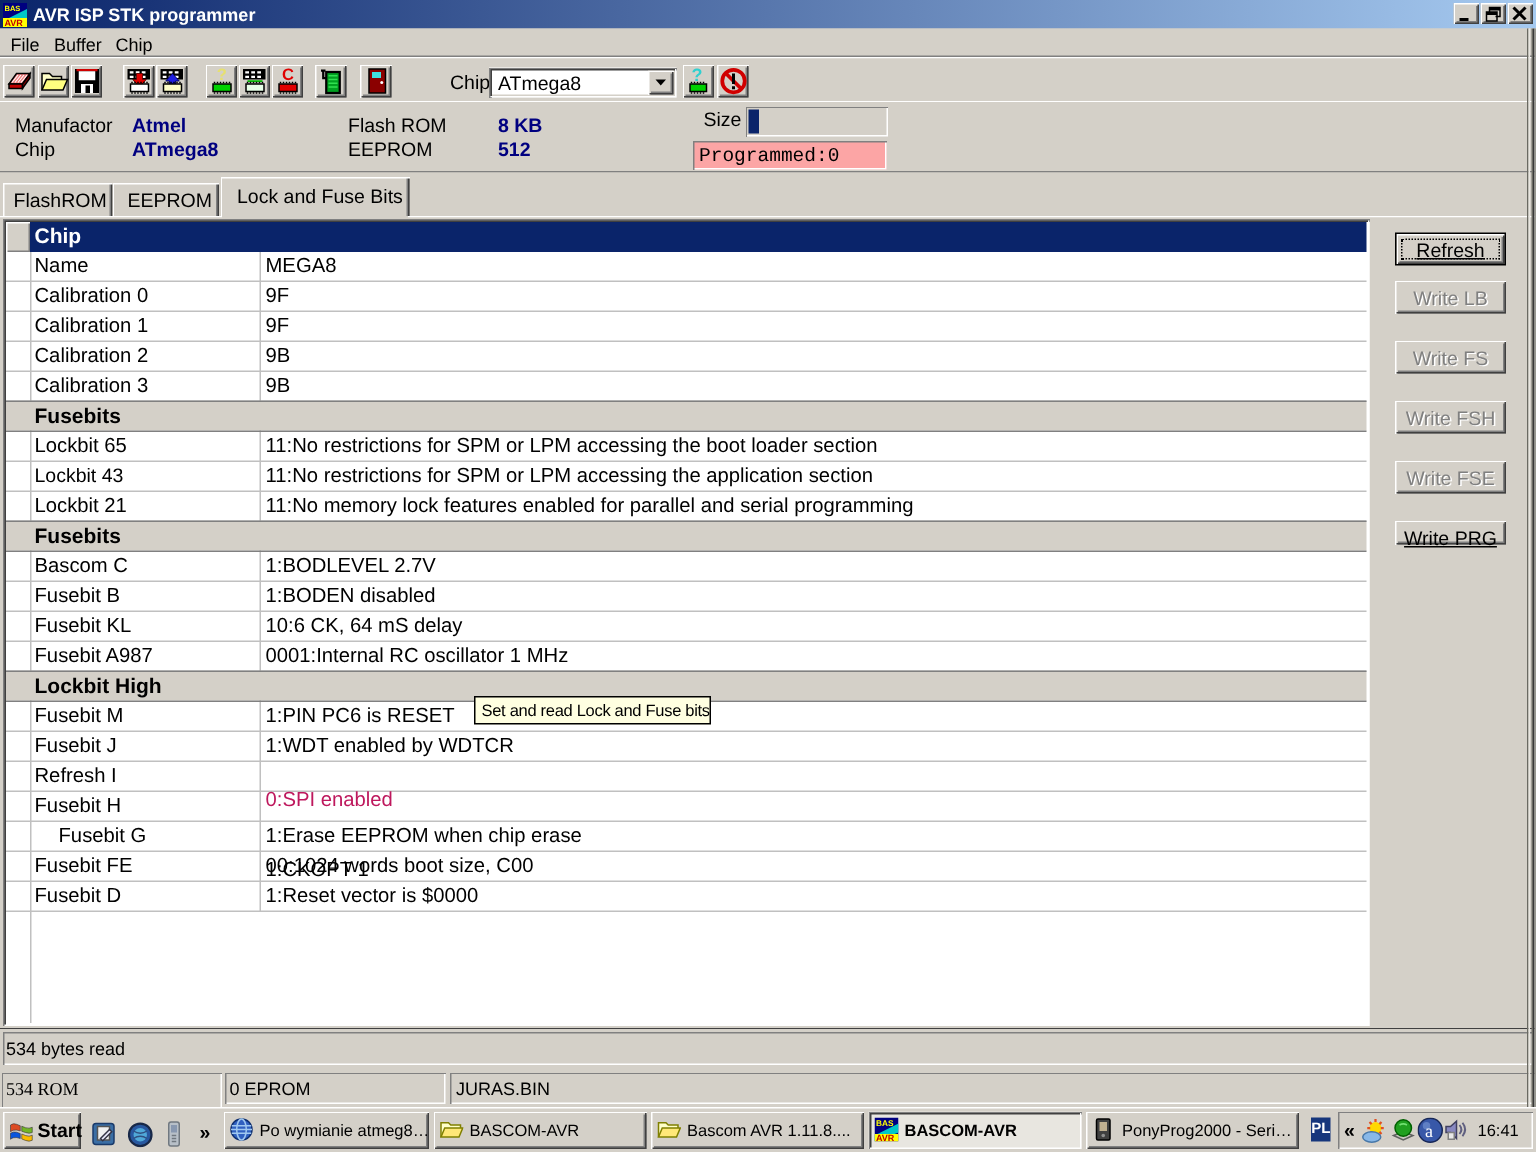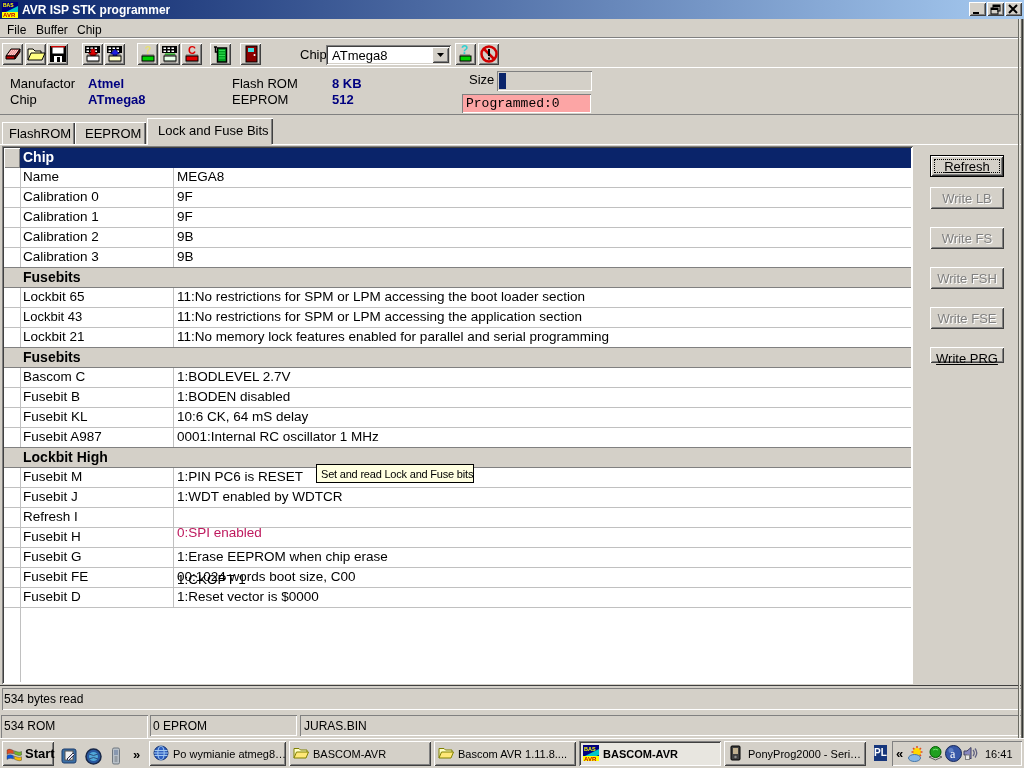--- a/index.html
+++ b/index.html
@@ -235,21 +235,21 @@
 <div class="abs" style="left:4px;top:507px;width:907px;height:1px;background:#c0c0c0;"></div>
 <div class="abs" style="left:23px;top:489px;font-size:13.5px;color:#000;white-space:nowrap;">Fusebit J</div>
 <div class="abs" style="left:177px;top:489px;font-size:13.5px;color:#000;white-space:nowrap;">1:WDT enabled by WDTCR</div>
 <div class="abs" style="left:4px;top:527px;width:907px;height:1px;background:#c0c0c0;"></div>
 <div class="abs" style="left:23px;top:509px;font-size:13.5px;color:#000;white-space:nowrap;">Refresh I</div>
 <div class="abs" style="left:177px;top:509px;font-size:13.5px;color:#be185d;white-space:nowrap;margin-top:16px;">0:SPI enabled</div>
 <div class="abs" style="left:4px;top:547px;width:907px;height:1px;background:#c0c0c0;"></div>
 <div class="abs" style="left:23px;top:529px;font-size:13.5px;color:#000;white-space:nowrap;">Fusebit H</div>
 <div class="abs" style="left:177px;top:529px;font-size:13.5px;color:#000;white-space:nowrap;margin-top:43px;">1:CKOPT 1</div>
 <div class="abs" style="left:4px;top:567px;width:907px;height:1px;background:#c0c0c0;"></div>
-<div class="abs" style="left:23px;top:549px;font-size:13.5px;color:#000;white-space:nowrap;text-align:right;">Fusebit G</div>
+<div class="abs" style="left:39px;top:549px;font-size:13.5px;color:#000;white-space:nowrap;text-align:right;">Fusebit G</div>
 <div class="abs" style="left:177px;top:549px;font-size:13.5px;color:#000;white-space:nowrap;">1:Erase EEPROM when chip erase</div>
 <div class="abs" style="left:4px;top:587px;width:907px;height:1px;background:#c0c0c0;"></div>
 <div class="abs" style="left:23px;top:569px;font-size:13.5px;color:#000;white-space:nowrap;">Fusebit FE</div>
 <div class="abs" style="left:177px;top:569px;font-size:13.5px;color:#000;white-space:nowrap;">00:1024 words boot size, C00</div>
 <div class="abs" style="left:4px;top:607px;width:907px;height:1px;background:#c0c0c0;"></div>
 <div class="abs" style="left:23px;top:589px;font-size:13.5px;color:#000;white-space:nowrap;">Fusebit D</div>
 <div class="abs" style="left:177px;top:589px;font-size:13.5px;color:#000;white-space:nowrap;">1:Reset vector is $0000</div>
 
 <div class="abs" id="btnRefresh" style="left:930px;top:155px;width:74px;height:22px;background:#d4d0c8;border:1px solid #000;box-shadow:inset 1px 1px 0 #fff, inset -1px -1px 0 #404040, inset 2px 2px 0 #d4d0c8, inset -2px -2px 0 #808080;text-decoration:underline;">
   <div class="abs" style="left:3px;top:3px;right:3px;bottom:3px;border:1px dotted #000;"></div>
@@ -274,21 +274,21 @@
 
 <div class="abs" style="left:316px;top:464px;width:158px;height:19px;background:#ffffe1;border:1px solid #000;z-index:50;">
   <div class="abs" style="left:4px;top:3px;font-size:11px;white-space:nowrap;letter-spacing:-0.2px;">Set and read Lock and Fuse bits</div>
 </div>
 
 <div class="abs" style="left:0;top:685px;width:1024px;height:27px;background:#d4d0c8;box-shadow:inset 0 1px 0 #404040;"></div>
 <div class="abs sunkenthin" style="left:2px;top:688px;width:1020px;height:22px;">
   <div class="abs" style="left:2px;top:4px;font-size:12px;">534 bytes read</div>
 </div>
 <div class="abs" style="left:0;top:712px;width:1024px;height:26px;background:#d4d0c8;"></div>
-<div class="abs sunkenthin" style="left:1px;top:715px;width:147px;height:37px;">
+<div class="abs sunkenthin" style="left:1px;top:715px;width:147px;height:37px;font-family:Liberation Serif, serif;">
     <div class="abs" style="left:3px;top:4px;font-size:12px;">534 ROM</div>
   </div>
 <div class="abs sunkenthin" style="left:150px;top:715px;width:147px;height:21px;">
     <div class="abs" style="left:3px;top:4px;font-size:12px;">0 EPROM</div>
   </div>
 <div class="abs sunkenthin" style="left:300px;top:715px;width:723px;height:21px;">
     <div class="abs" style="left:4px;top:4px;font-size:12px;">JURAS.BIN</div>
   </div>
 
 <div class="abs" style="left:0;top:738px;width:1024px;height:30px;background:#d4d0c8;box-shadow:inset 0 1px 0 #fff;" id="taskbar"></div>

